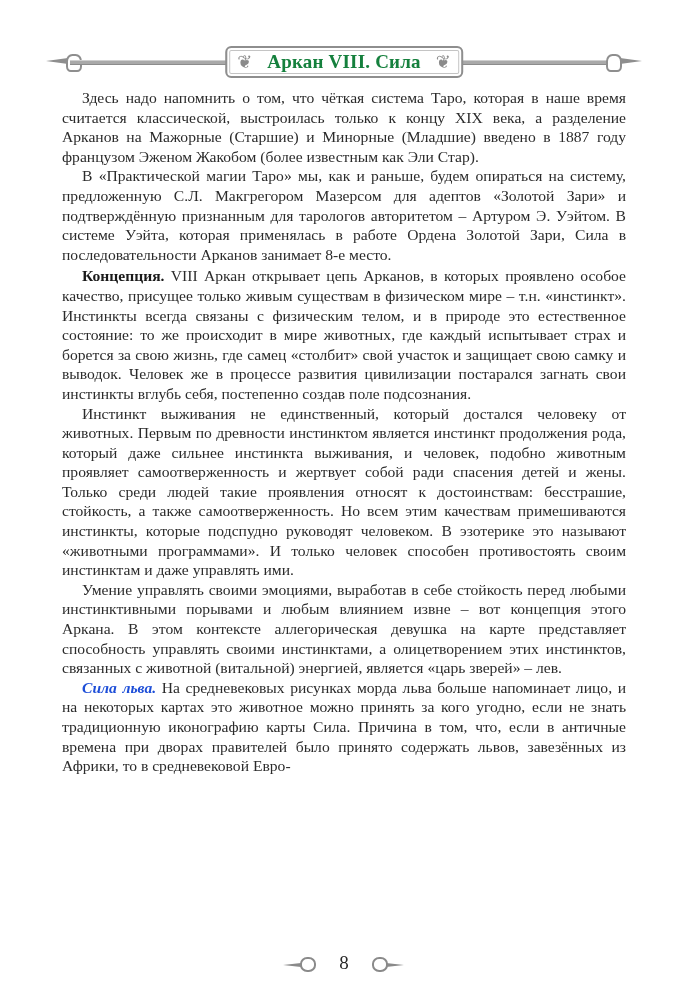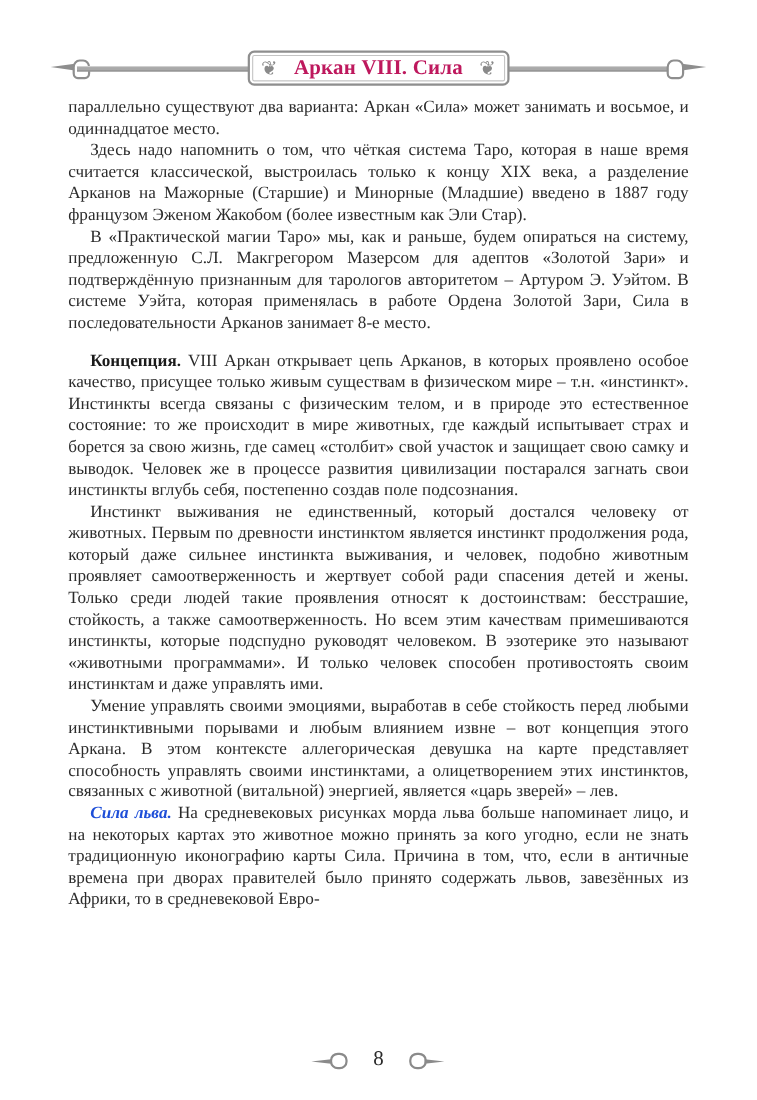--- a/index.html
+++ b/index.html
@@ -15,31 +15,31 @@
     .spike.right { right: 2px; border-top: 3px solid transparent; border-bottom: 3px solid transparent; border-left: 22px solid #8e8e8e; top: 14px; }
     .knot { position: absolute; top: 10px; width: 12px; height: 14px; border: 2px solid #8e8e8e;
             border-radius: 40% 40% 30% 30%; background: #fff; }
     .knot.left { left: 22px; }
     .knot.right { right: 22px; }
     .title-box { position: absolute; left: 50%; transform: translateX(-50%); top: 2px;
                  height: 28px; padding: 0 40px; border: 2px solid #8e8e8e; border-radius: 6px;
                  background: #fff; display: flex; align-items: center; justify-content: center;
                  box-shadow: inset 0 0 0 2px #fff, inset 0 0 0 3px #c4c4c4; }
     .title-text { font-family: "Liberation Serif", serif; font-weight: bold; font-size: 19px;
-                  color: #be185d; letter-spacing: 0.2px; white-space: nowrap; }
+                  color: #15803d; letter-spacing: 0.2px; white-space: nowrap; }
     .scroll { position: absolute; top: 5px; font-size: 18px; color: #8a8a8a; line-height: 18px; }
     .scroll.left { left: 10px; }
     .scroll.right { right: 10px; }
 
     .page-text { position: absolute; left: 62px; width: 564px; top: 88px;
                  font-size: 15.6px; line-height: 19.6px; text-align: justify;
                  hyphens: manual; color: #2b2b2b; }
     .page-text p { margin: 0; text-indent: 20px; }
     .page-text p.noindent { text-indent: 0; }
-    .page-text p.gap { margin-top: 15px; }
+    .page-text p.gap { margin-top: 2px; }
     .lead-bold { font-weight: bold; color: #1a1a1a; }
     .lead-bolditalic { font-weight: bold; font-style: italic; color: #1d4ed8; }
     .ital { }
 
     .footer { position: absolute; top: 950px; left: 0; width: 688px; height: 30px; }
     .pagenum { position: absolute; left: 50%; transform: translateX(-50%); top: 2px;
                font-size: 19px; color: #2a2a2a; }
     .fspike { position: absolute; top: 13px; width: 0; height: 0; border-top: 2px solid transparent; border-bottom: 2px solid transparent; }
     .fspike.left { left: 283px; border-right: 18px solid #8a8a8a; }
     .fspike.right { left: 386px; border-left: 18px solid #8a8a8a; }
@@ -58,21 +58,20 @@
   <div class="knot right"></div>
   <div class="spike right"></div>
   <div class="title-box">
     <span class="scroll left">❦</span>
     <span class="title-text">Аркан VIII. Сила</span>
     <span class="scroll right">❦</span>
   </div>
 </div>
 
 <div class="page-text">
-  <p class="noindent">параллельно существуют два варианта: Аркан «Сила» может занимать и восьмое, и одиннадцатое место.</p>
   <p>Здесь надо напомнить о том, что чёткая система Таро, которая в наше время считается классической, выстроилась только к концу XIX века, а разделение Арканов на Мажорные (Старшие) и Минорные (Младшие) введено в 1887 году французом Эженом Жакобом (более известным как Эли Стар).</p>
   <p>В «Практической магии Таро» мы, как и раньше, будем опираться на си­стему, предложенную С.Л. Макгрегором Мазерсом для адептов «Золотой Зари» и подтверждённую признанным для тарологов авторитетом – Ар­туром Э. Уэйтом. В системе Уэйта, которая применялась в работе Ордена Золотой Зари, Сила в последовательности Арканов занимает 8-е место.</p>
   <p class="gap"><span class="lead-bold">Концепция.</span><span> VIII Аркан открывает цепь Арканов, в которых прояв­лено особое качество, присущее только живым существам в физическом мире – т.н. «инстинкт». Инстинкты всегда связаны с физическим телом, и в природе это естественное состояние: то же происходит в мире живот­ных, где каждый испытывает страх и борется за свою жизнь, где самец «столбит» свой участок и защищает свою самку и выводок. Человек же в процессе развития цивилизации постарался загнать свои инстинкты вглубь себя, постепенно создав поле подсознания.</span></p>
   <p>Инстинкт выживания не единственный, который достался человеку от животных. Первым по древности инстинктом является инстинкт про­должения рода, который даже сильнее инстинкта выживания, и человек, подобно животным проявляет самоотверженность и жертвует собой ради спасения детей и жены. Только среди людей такие проявления относят к достоинствам: бесстрашие, стойкость, а также самоотверженность. Но всем этим качествам примешиваются инстинкты, которые подспудно ру­ководят человеком. В эзотерике это называют «животными программа­ми». И только человек способен противостоять своим инстинктам и даже управлять ими.</p>
   <p>Умение управлять своими эмоциями, выработав в себе стойкость пе­ред любыми инстинктивными порывами и любым влиянием извне – вот концепция этого Аркана. В этом контексте аллегорическая девушка на карте представляет способность управлять своими инстинктами, а оли­цетворением этих инстинктов, связанных с животной (витальной) энер­гией, является «царь зверей» – лев.</p>
   <p><span class="lead-bolditalic">Сила льва.</span><span> На средневековых рисунках морда льва больше напоми­нает лицо, и на некоторых картах это животное можно принять за кого угодно, если не знать традиционную иконографию карты </span><span class="ital">Сила</span><span>. Причина в том, что, если в античные времена при дворах правителей было при­нято содержать львов, завезённых из Африки, то в средневековой Евро-</span></p>
 </div>
 
 <div class="footer">
   <div class="fspike left"></div>

